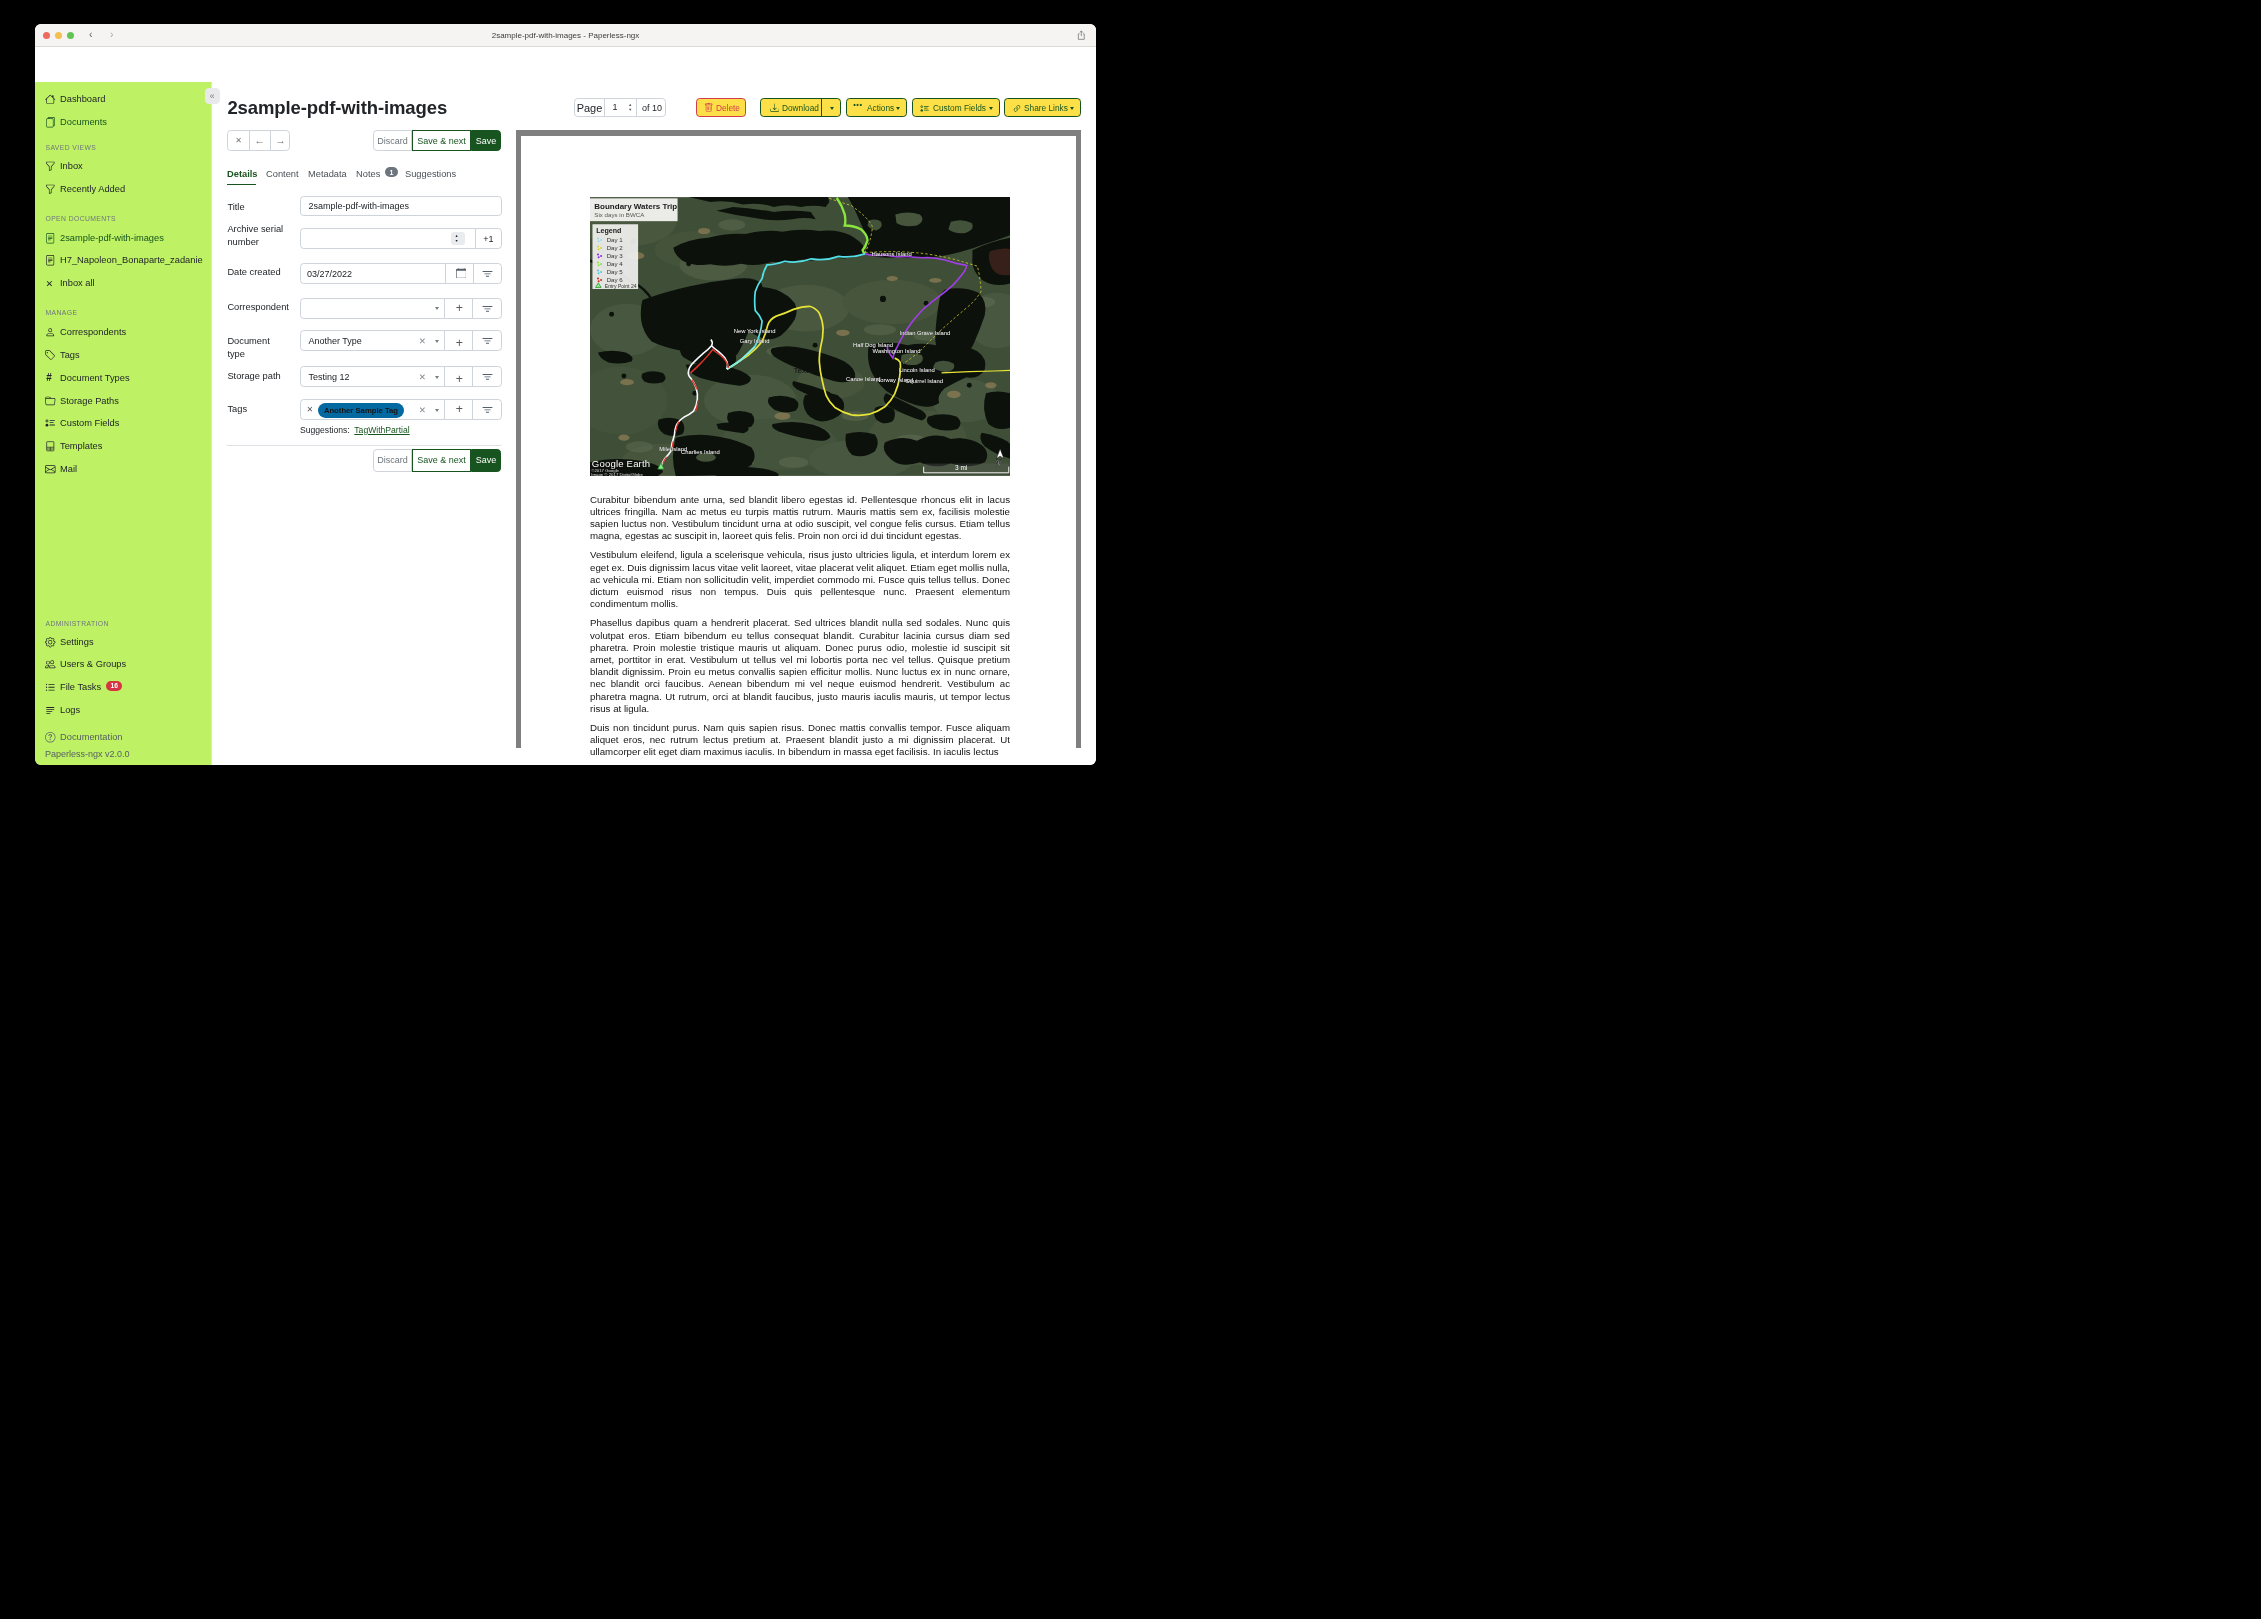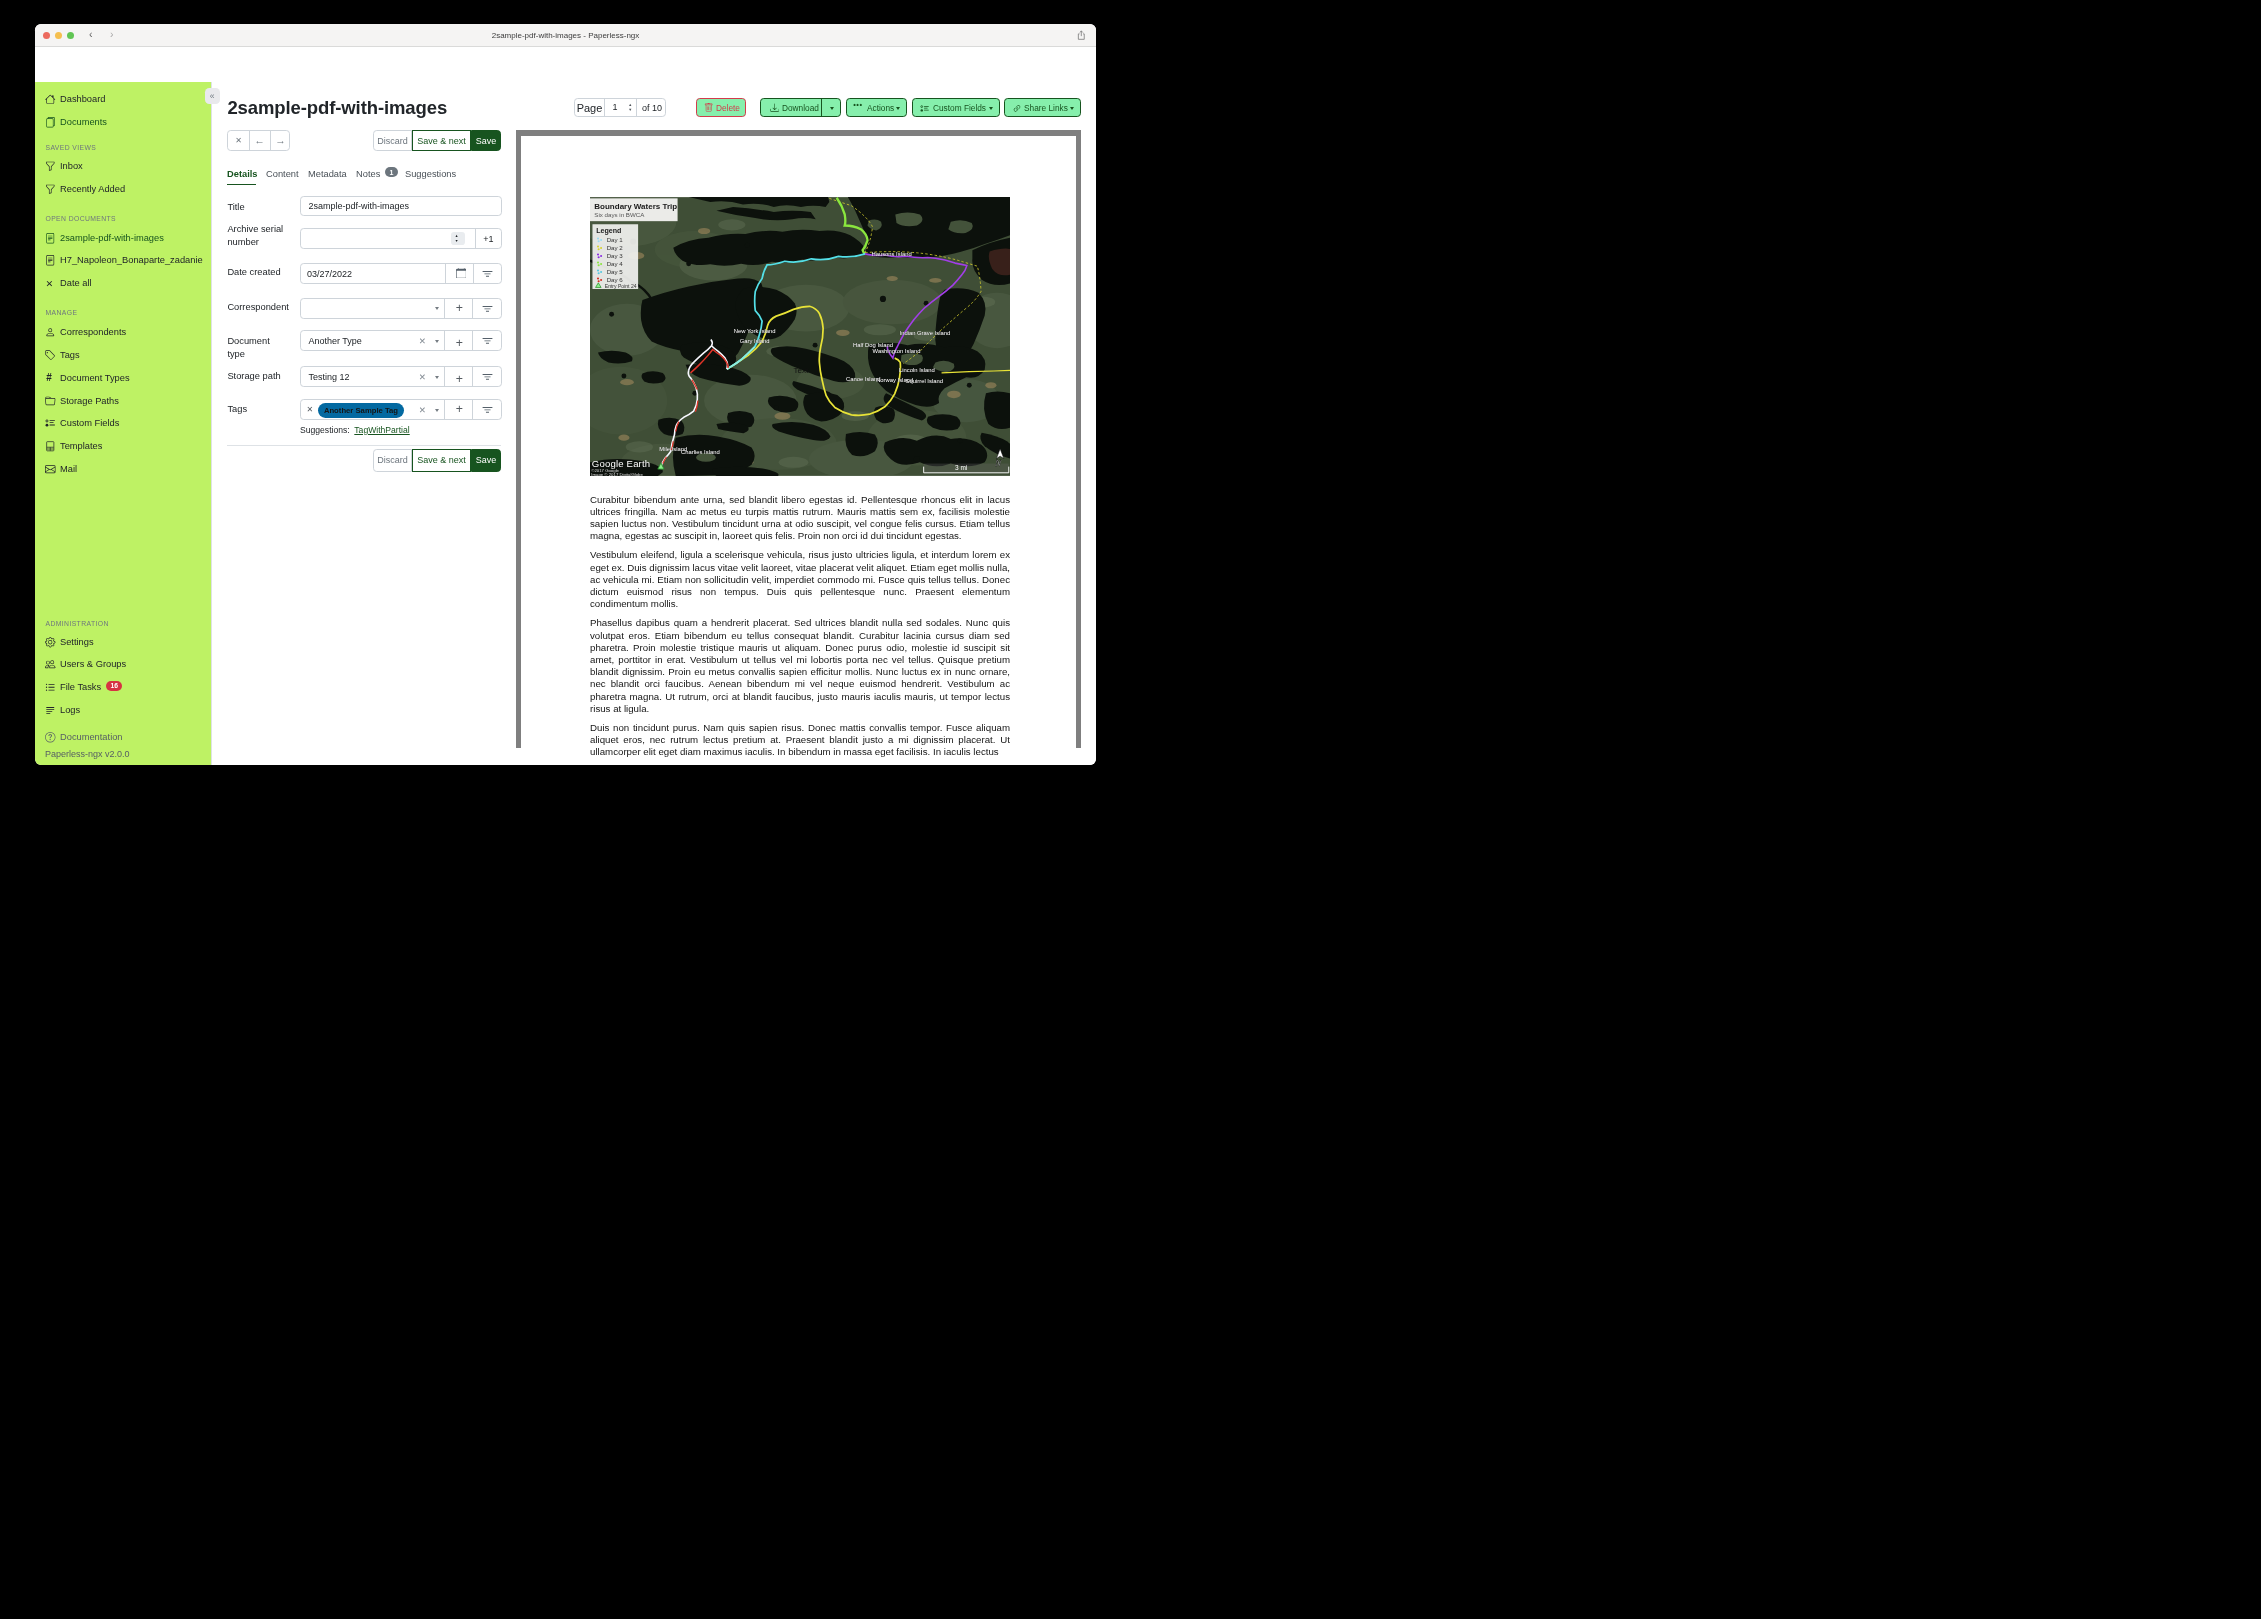--- a/index.html
+++ b/index.html
@@ -15,21 +15,21 @@
 #sidebar { position:absolute; left:0; top:58px; width:177px; bottom:0; background:#bef264; border-right:0.6px solid #dee2e6; }
 #content { position:absolute; left:177px; top:58px; right:0; bottom:0; background:#fff; }
 .sitem { position:absolute; left:10px; font-size:9.3px; color:#212529; white-space:nowrap; }
 .sitem svg, .sitem .ic { position:absolute; left:0; top:0.6px; }
 .sitem .lbl { margin-left:15px; }
 .shead { position:absolute; left:10.5px; font-size:6.8px; letter-spacing:0.4px; color:#6e767e; }
 .green { color:#17541f !important; font-weight:400; }
 .badge-red { display:inline-block; background:#d63343; color:#fff; font-size:6.8px; font-weight:700; border-radius:5px; padding:1.2px 4.3px; margin-left:5px; position:relative; top:-1.2px; }
 #collapsebtn { position:absolute; left:-7.4px; top:6.2px; width:15px; height:16.7px; background:#e9e9ec; border-radius:4.3px; color:#6c757d; font-size:8.6px; text-align:center; line-height:16px; }
 #doctitle { position:absolute; left:15.4px; top:15px; font-size:18.5px; font-weight:700; color:#212529; letter-spacing:-0.1px; }
-.btn { position:absolute; height:19px; border:0.6px solid #17541f; border-radius:3.7px; color:#17541f; font-size:8.3px; background:#86efac; top:16.7px; }
+.btn { position:absolute; height:19px; border:0.6px solid #17541f; border-radius:3.7px; color:#17541f; font-size:8.3px; background:#fde047; top:16.7px; }
 .flabel { position:absolute; font-size:9.3px; color:#212529; }
 .finput { position:absolute; left:88px; width:202px; border:0.6px solid #ced4da; border-radius:3.7px; background:#fff; font-size:9px; color:#212529; }
 .cline { position:absolute; top:0; bottom:0; width:0.6px; background:#ced4da; }
 .icx { position:absolute; color:#868e96; font-size:8.6px; }
 .caret-dn { position:absolute; width:0; height:0; border-left:2.8px solid transparent; border-right:2.8px solid transparent; border-top:3.4px solid #757c83; }
 .fplus { position:absolute; color:#555b61; font-size:12.3px; font-weight:400; }
 #viewer { position:absolute; left:304px; top:48px; width:565px; height:618px; background:#fff; border-top:6.2px solid #7f7f7f; border-left:5.6px solid #7f7f7f; border-right:5.6px solid #7f7f7f; }
 #pagetext { position:absolute; left:378px; top:412px; width:420px; font-size:9.7px; line-height:12.2px; text-align:justify; color:#151515; }
 #pagetext p { margin-bottom:7px; }
 </style>
@@ -64,21 +64,21 @@
         </svg><span class="lbl">Recently Added</span></div>
     <div class="shead" style="top:133px;">OPEN DOCUMENTS</div>
     <div class="sitem green" style="top:151px;"><svg class="ic" width="10.5" height="10.5" viewBox="0 0 16 16" fill="#17541f">
           <path d="M5 4a.5.5 0 0 0 0 1h6a.5.5 0 0 0 0-1zm-.5 2.5A.5.5 0 0 1 5 6h6a.5.5 0 0 1 0 1H5a.5.5 0 0 1-.5-.5zM5 8a.5.5 0 0 0 0 1h6a.5.5 0 0 0 0-1zm0 2a.5.5 0 0 0 0 1h3a.5.5 0 0 0 0-1z"></path>
           <path d="M12 0H4a2 2 0 0 0-2 2v12a2 2 0 0 0 2 2h8a2 2 0 0 0 2-2V2a2 2 0 0 0-2-2zM4 1h8a1 1 0 0 1 1 1v12a1 1 0 0 1-1 1H4a1 1 0 0 1-1-1V2a1 1 0 0 1 1-1z"></path>
         </svg><span class="lbl">2sample-pdf-with-images</span></div>
     <div class="sitem" style="top:173px;"><svg class="ic" width="10.5" height="10.5" viewBox="0 0 16 16" fill="#212529">
           <path d="M5 4a.5.5 0 0 0 0 1h6a.5.5 0 0 0 0-1zm-.5 2.5A.5.5 0 0 1 5 6h6a.5.5 0 0 1 0 1H5a.5.5 0 0 1-.5-.5zM5 8a.5.5 0 0 0 0 1h6a.5.5 0 0 0 0-1zm0 2a.5.5 0 0 0 0 1h3a.5.5 0 0 0 0-1z"></path>
           <path d="M12 0H4a2 2 0 0 0-2 2v12a2 2 0 0 0 2 2h8a2 2 0 0 0 2-2V2a2 2 0 0 0-2-2zM4 1h8a1 1 0 0 1 1 1v12a1 1 0 0 1-1 1H4a1 1 0 0 1-1-1V2a1 1 0 0 1 1-1z"></path>
         </svg><span class="lbl">H7_Napoleon_Bonaparte_zadanie</span></div>
-    <div class="sitem" style="top:196px;"><span class="ic" style="font-size:9.3px; color:#212529; top:0px; left:0.6px;">✕</span><span class="lbl">Date all</span></div>
+    <div class="sitem" style="top:196px;"><span class="ic" style="font-size:9.3px; color:#212529; top:0px; left:0.6px;">✕</span><span class="lbl">Inbox all</span></div>
     <div class="shead" style="top:227px;">MANAGE</div>
     <div class="sitem" style="top:245px;"><svg class="ic" width="10.5" height="10.5" viewBox="0 0 16 16" fill="#212529">
           <path d="M8 8a3 3 0 1 0 0-6 3 3 0 0 0 0 6zm2-3a2 2 0 1 1-4 0 2 2 0 0 1 4 0zm4 8c0 1-1 1-1 1H3s-1 0-1-1 1-4 6-4 6 3 6 4zm-1-.004c-.001-.246-.154-.986-.832-1.664C11.516 10.68 10.289 10 8 10c-2.29 0-3.516.68-4.168 1.332-.678.678-.83 1.418-.832 1.664z"></path>
         </svg><span class="lbl">Correspondents</span></div>
     <div class="sitem" style="top:268px;"><svg class="ic" width="10.5" height="10.5" viewBox="0 0 16 16" fill="#212529">
           <path d="M.5 2A1.5 1.5 0 0 1 2 .5h4.586a1.5 1.5 0 0 1 1.06.44l7 7a1.5 1.5 0 0 1 0 2.12l-4.585 4.586a1.5 1.5 0 0 1-2.122 0l-7-7A1.5 1.5 0 0 1 .5 6.586zM2 1.5a.5.5 0 0 0-.5.5v4.586a.5.5 0 0 0 .146.353l7 7a.5.5 0 0 0 .708 0l4.585-4.585a.5.5 0 0 0 0-.708l-7-7A.5.5 0 0 0 6.586 1.5zm2.5 2.5a1 1 0 1 1-2 0 1 1 0 0 1 2 0z"></path>
         </svg><span class="lbl">Tags</span></div>
     <div class="sitem" style="top:291px;"><span class="ic" style="font-size:10px; font-weight:700; color:#212529; top:-0.6px; left:1.2px;">#</span><span class="lbl">Document Types</span></div>
     <div class="sitem" style="top:314px;"><svg class="ic" width="10.5" height="10.5" viewBox="0 0 16 16" fill="#212529">
           <path d="M.54 3.87.5 3a2 2 0 0 1 2-2h3.672a2 2 0 0 1 1.414.586l.828.828A2 2 0 0 0 9.828 3h3.982a2 2 0 0 1 1.992 2.181l-.637 7A2 2 0 0 1 13.174 14H2.826a2 2 0 0 1-1.991-1.819l-.637-7a1.99 1.99 0 0 1 .342-1.31zM2.19 4a1 1 0 0 0-.996 1.09l.637 7a1 1 0 0 0 .995.91h10.348a1 1 0 0 0 .995-.91l.637-7A1 1 0 0 0 13.81 4zm4.69-1.707A1 1 0 0 0 6.172 2H2.5a1 1 0 0 0-1 .981l.006.139C1.72 3.042 1.95 3 2.19 3h5.396z"></path>

